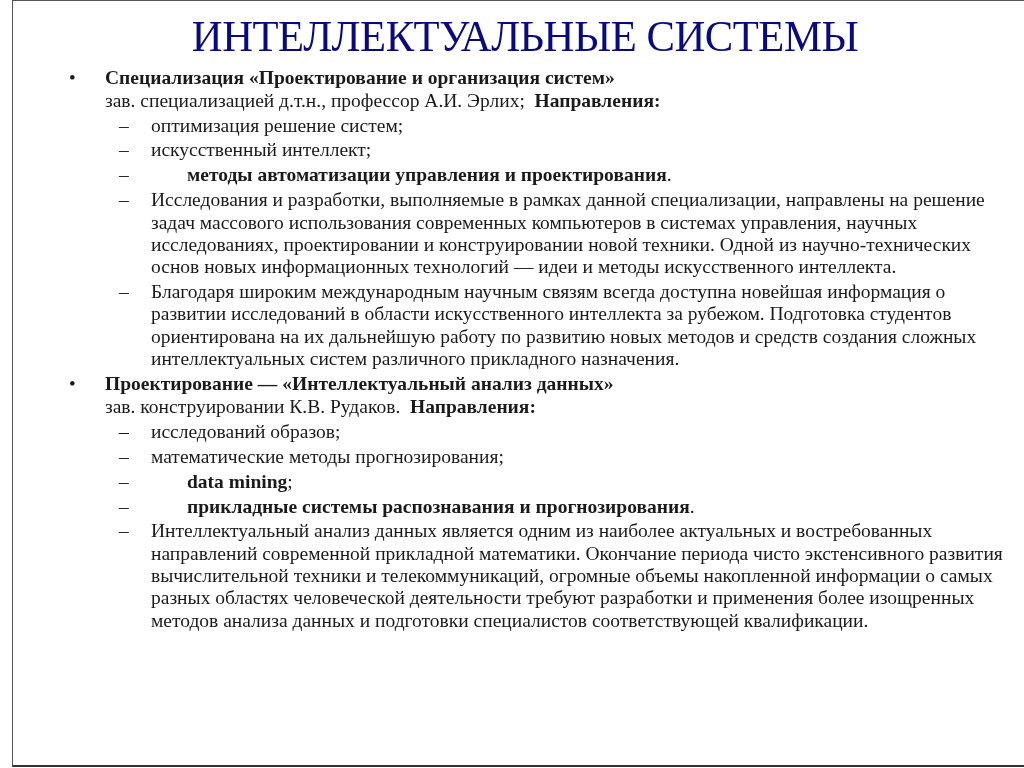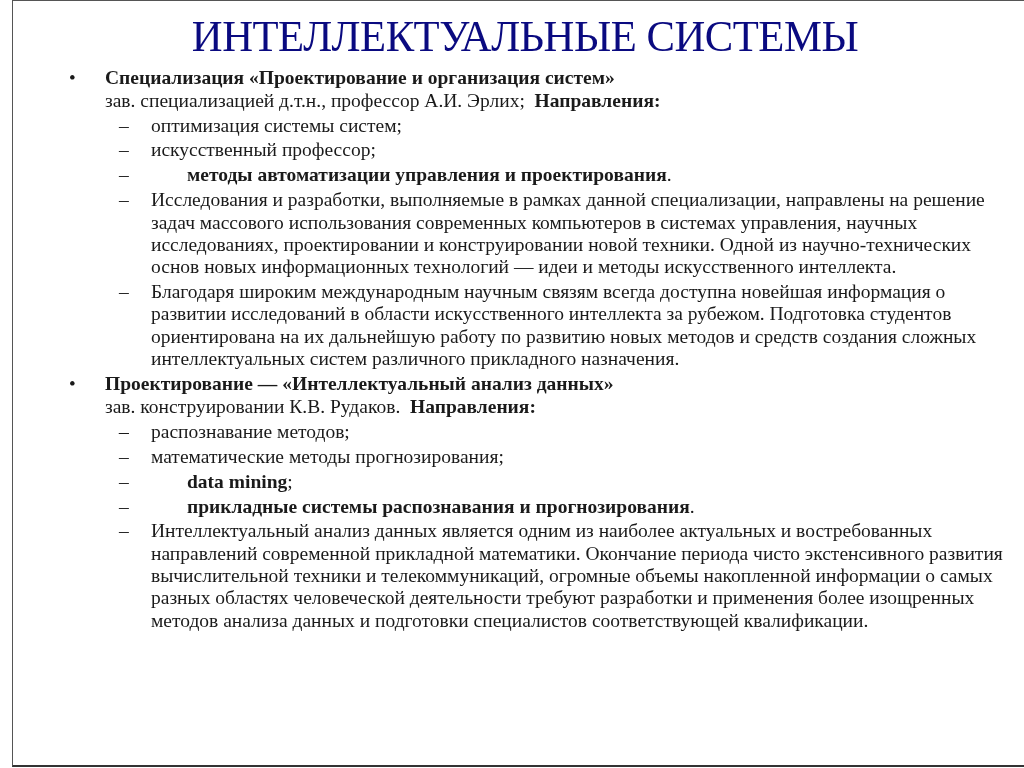--- a/index.html
+++ b/index.html
@@ -44,37 +44,37 @@
 
   <div class="content">
 
     <div class="spec">
       <div class="spec-head">
         <span class="bullet">•</span>
         <div class="spec-title">Специализация «Проектирование и организация систем»</div>
         <div class="spec-sub"><span style="white-space:pre">зав. специализацией д.т.н., профессор А.И. Эрлих;  </span><b>Направления:</b></div>
       </div>
       <ul class="items">
-        <li class="item"><span class="dash">–</span><span class="txt">оптимизация системы систем;</span></li>
-        <li class="item"><span class="dash">–</span><span class="txt">искусственный профессор;</span></li>
+        <li class="item"><span class="dash">–</span><span class="txt">оптимизация решение систем;</span></li>
+        <li class="item"><span class="dash">–</span><span class="txt">искусственный интеллект;</span></li>
         <li class="item bold"><span class="dash">–</span><span class="txt">методы автоматизации управления и проектирования</span><span>.</span></li>
         <li class="item"><span class="dash">–</span><span class="txt">Исследования и разработки, выполняемые в рамках данной специализации, направлены на решение задач массового использования современных компьютеров в системах управления, научных исследованиях, проектировании и конструировании новой техники. Одной из научно-технических основ новых информационных технологий — идеи и методы искусственного интеллекта.</span></li>
         <li class="item"><span class="dash">–</span><span class="txt">Благодаря широким международным научным связям всегда доступна новейшая информация о развитии исследований в области искусственного интеллекта за рубежом. Подготовка студентов ориентирована на их дальнейшую работу по развитию новых методов и средств создания сложных интеллектуальных систем различного прикладного назначения.</span></li>
       </ul>
     </div>
 
     <div class="spec spec2">
       <div class="spec-head">
         <span class="bullet">•</span>
         <div class="spec-title">Проектирование — «Интеллектуальный анализ данных»</div>
         <div class="spec-sub"><span style="white-space:pre">зав. конструировании К.В. Рудаков.  </span><b>Направления:</b></div>
       </div>
       <ul class="items">
         <li class="item"><span class="dash">–</span></li>
-        <li class="item"><span class="dash">–</span><span class="txt">распознавание методов;</span></li>
+        <li class="item"><span class="dash">–</span><span class="txt">исследований образов;</span></li>
         <li class="item"><span class="dash">–</span><span class="txt">математические методы прогнозирования;</span></li>
         <li class="item bold"><span class="dash">–</span><span class="txt">data mining</span><span>;</span></li>
         <li class="item bold"><span class="dash">–</span><span class="txt">прикладные системы распознавания и прогнозирования</span><span>.</span></li>
         <li class="item"><span class="dash">–</span><span class="txt">Интеллектуальный анализ данных является одним из наиболее актуальных и востребованных направлений современной прикладной математики. Окончание периода чисто экстенсивного развития вычислительной техники и телекоммуникаций, огромные объемы накопленной информации о самых разных областях человеческой деятельности требуют разработки и применения более изощренных методов анализа данных и подготовки специалистов соответствующей квалификации.</span></li>
       </ul>
     </div>
 
   </div>
 </div>
 

